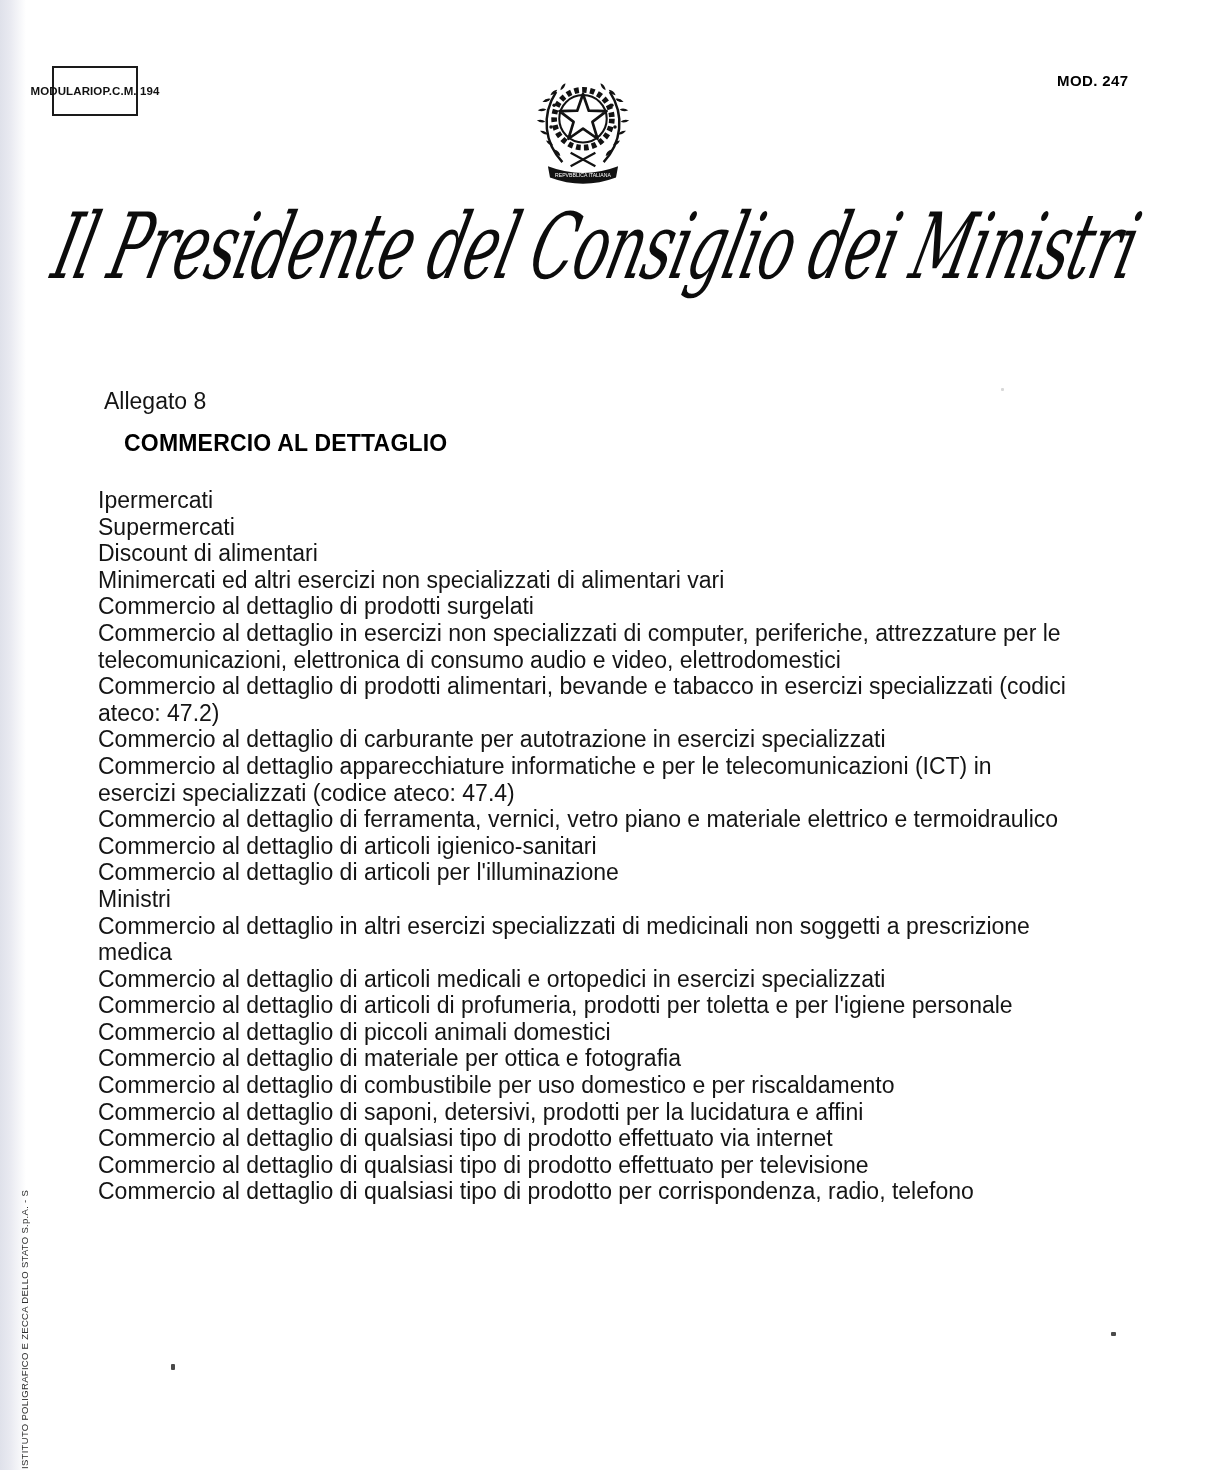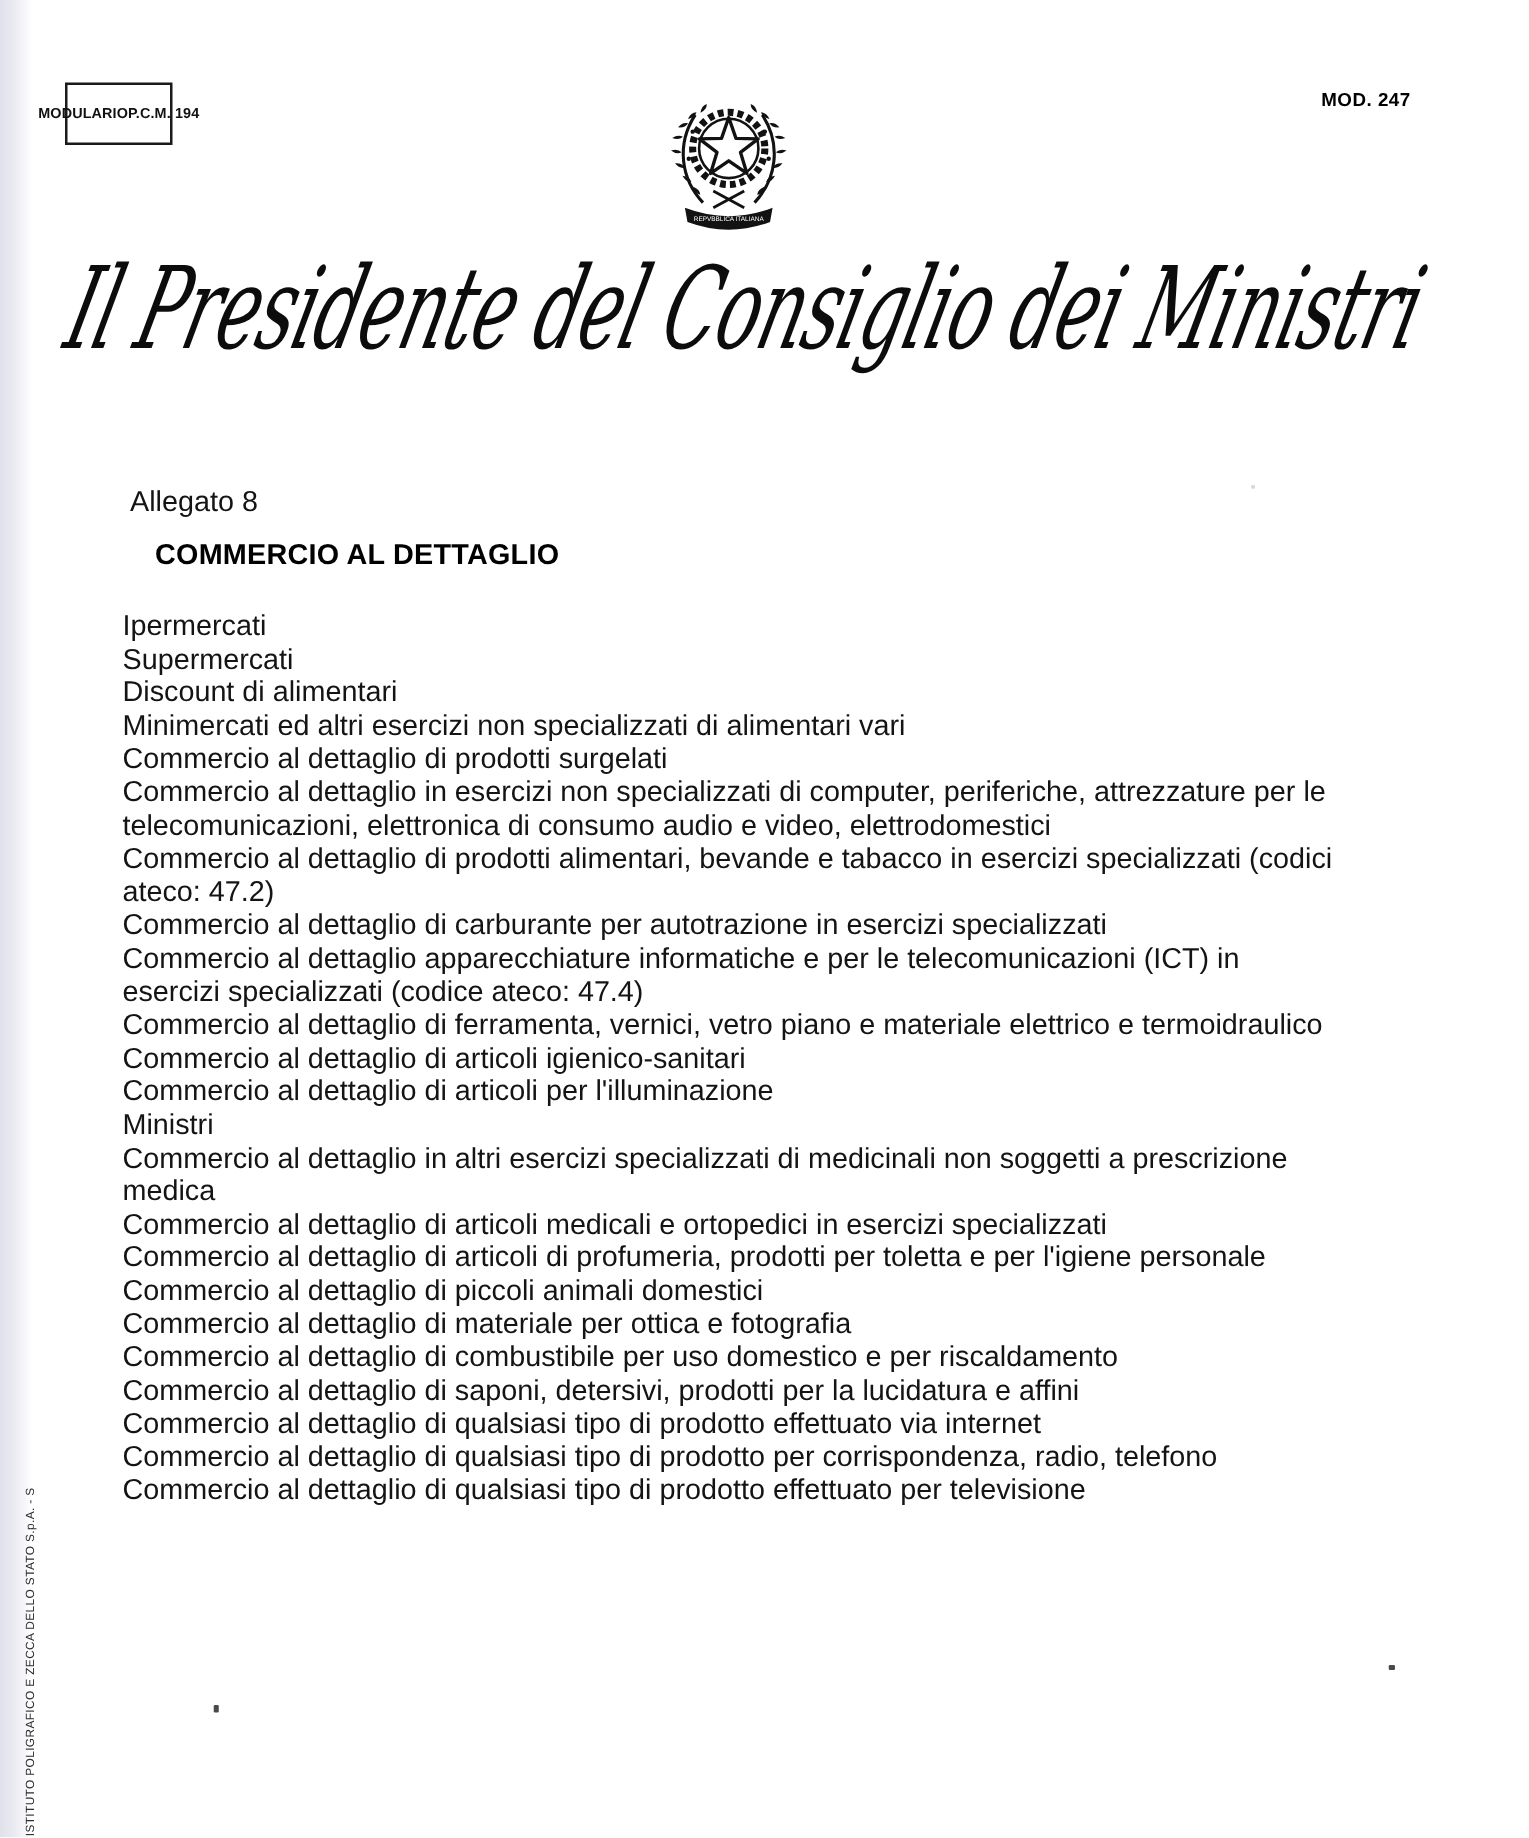--- a/index.html
+++ b/index.html
@@ -147,22 +147,22 @@
       <div class="category-item">Commercio al dettaglio di articoli per l'illuminazione</div>
       <div class="category-item">Ministri</div>
       <div class="category-item">Commercio al dettaglio in altri esercizi specializzati di medicinali non soggetti a prescrizione medica</div>
       <div class="category-item">Commercio al dettaglio di articoli medicali e ortopedici in esercizi specializzati</div>
       <div class="category-item">Commercio al dettaglio di articoli di profumeria, prodotti per toletta e per l'igiene personale</div>
       <div class="category-item">Commercio al dettaglio di piccoli animali domestici</div>
       <div class="category-item">Commercio al dettaglio di materiale per ottica e fotografia</div>
       <div class="category-item">Commercio al dettaglio di combustibile per uso domestico e per riscaldamento</div>
       <div class="category-item">Commercio al dettaglio di saponi, detersivi, prodotti per la lucidatura e affini</div>
       <div class="category-item">Commercio al dettaglio di qualsiasi tipo di prodotto effettuato via internet</div>
+      <div class="category-item">Commercio al dettaglio di qualsiasi tipo di prodotto effettuato per televisione</div>
       <div class="category-item">Commercio al dettaglio di qualsiasi tipo di prodotto per corrispondenza, radio, telefono</div>
-      <div class="category-item">Commercio al dettaglio di qualsiasi tipo di prodotto effettuato per televisione</div>
     </div>
 
   <div class="printer-imprint">ISTITUTO POLIGRAFICO E ZECCA DELLO STATO S.p.A. - S</div>
 
   <div class="speck s1"></div>
   <div class="speck s2"></div>
   <div class="speck s3"></div>
 
 </div>
 

